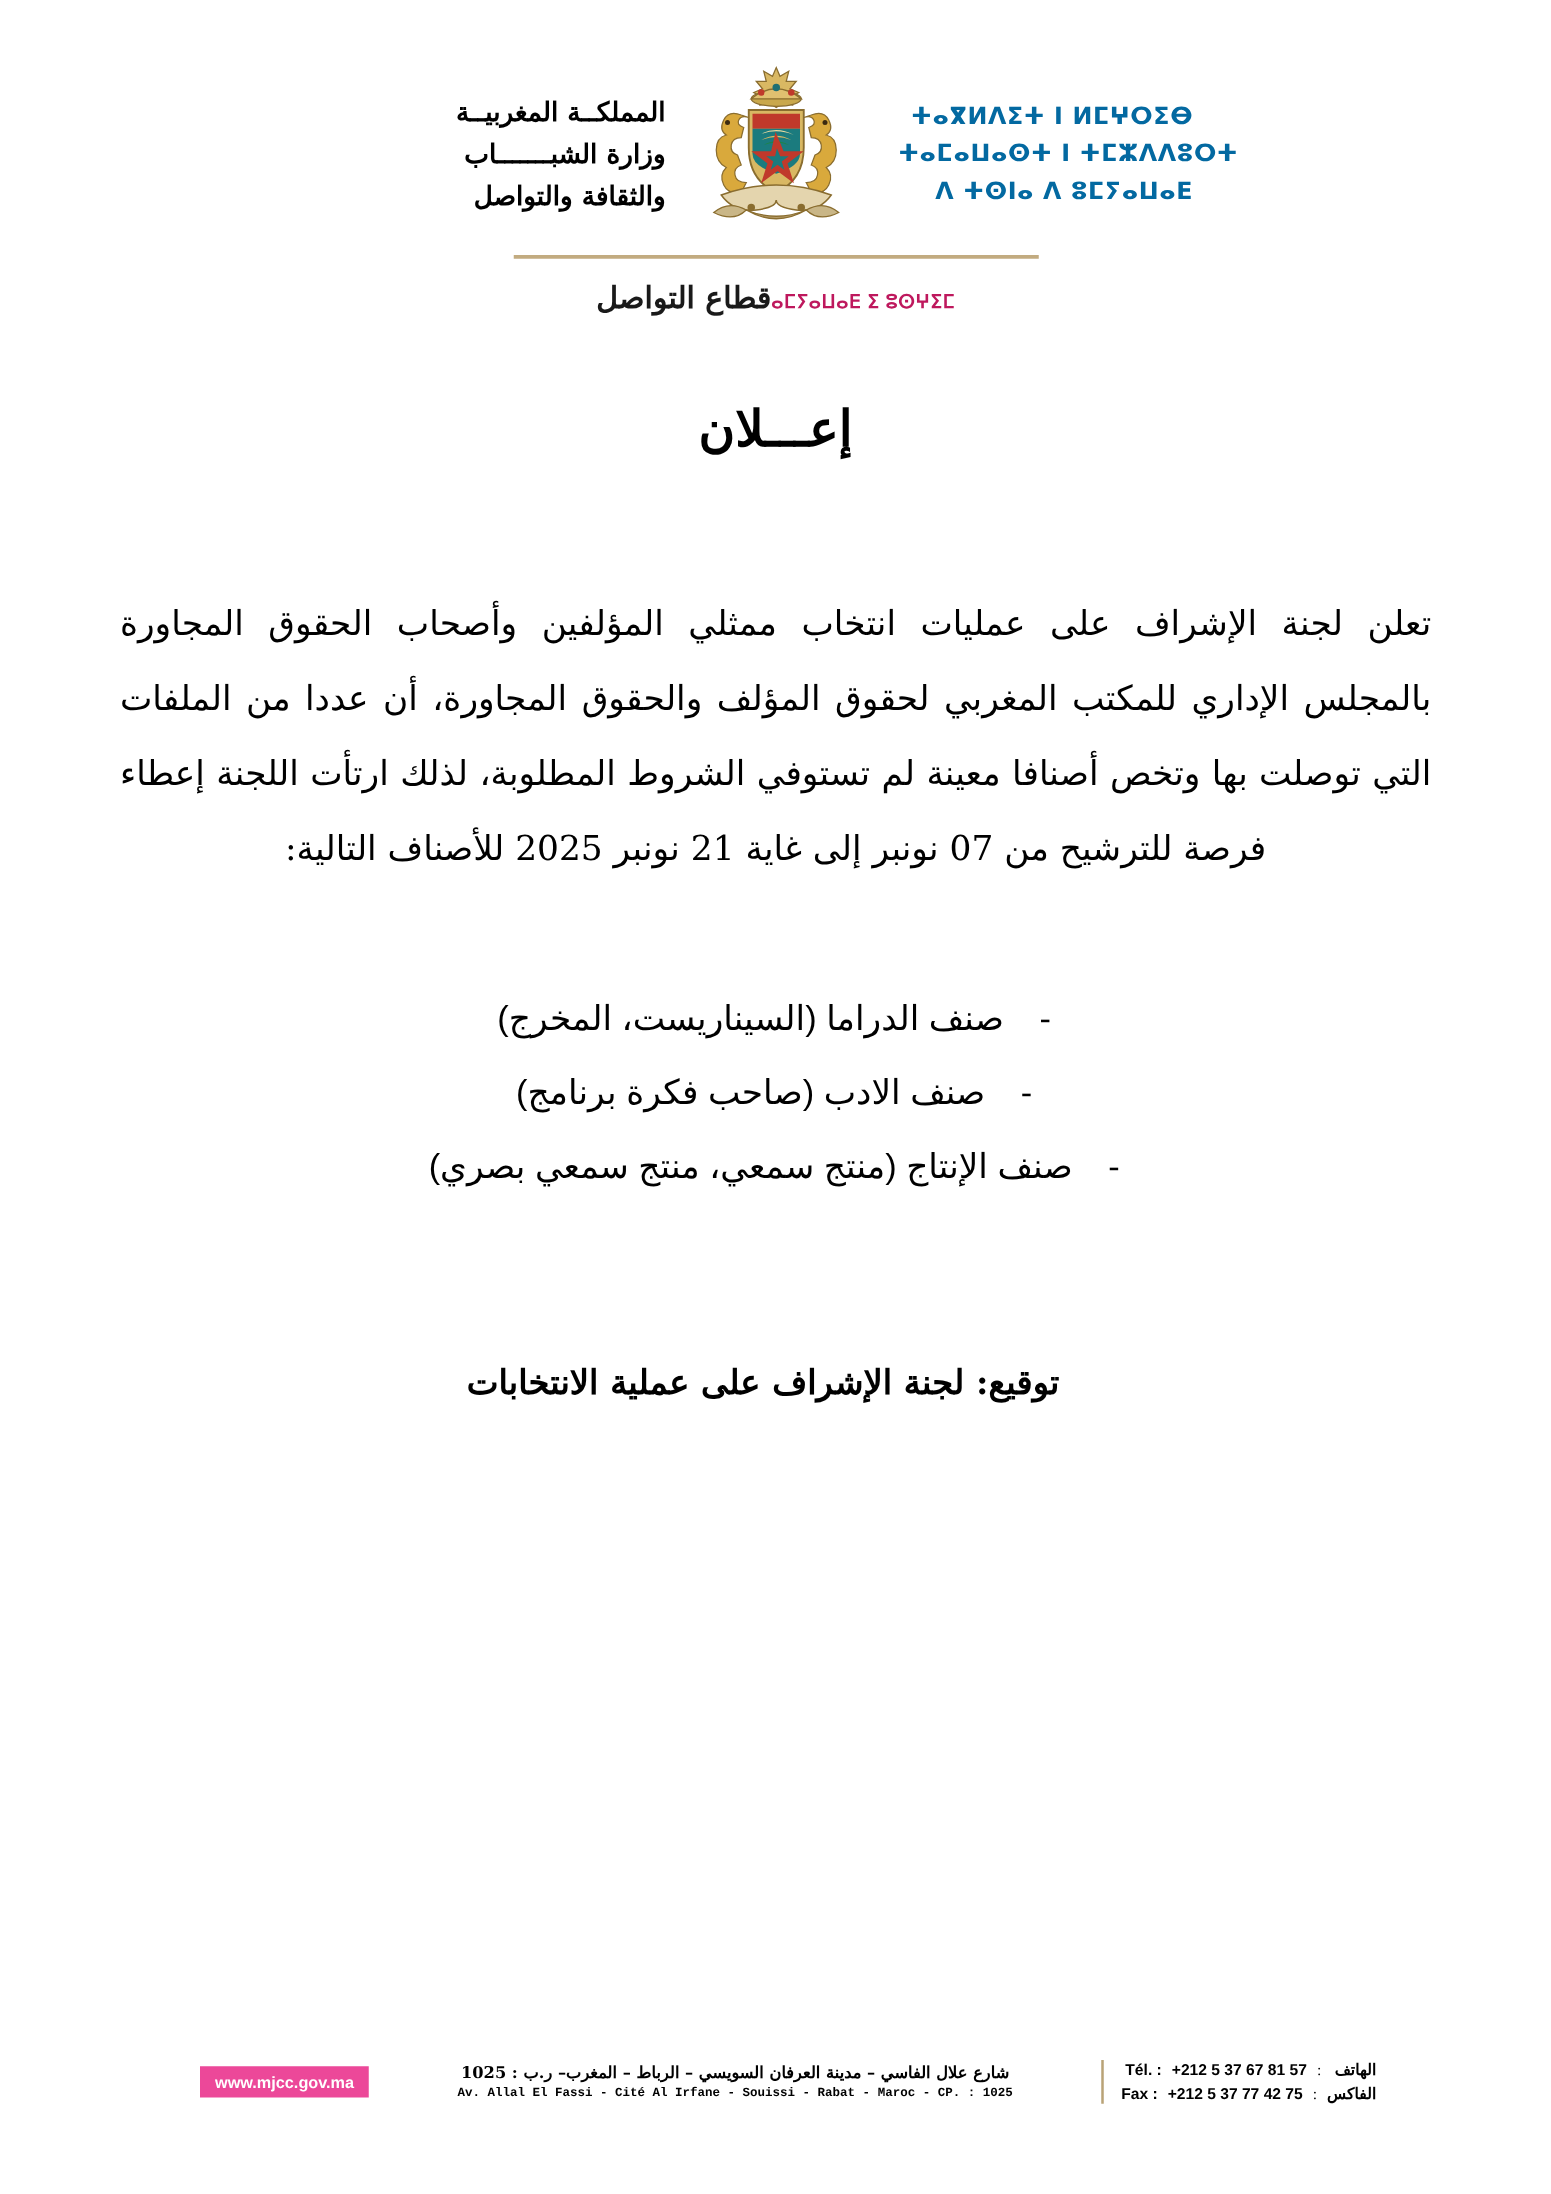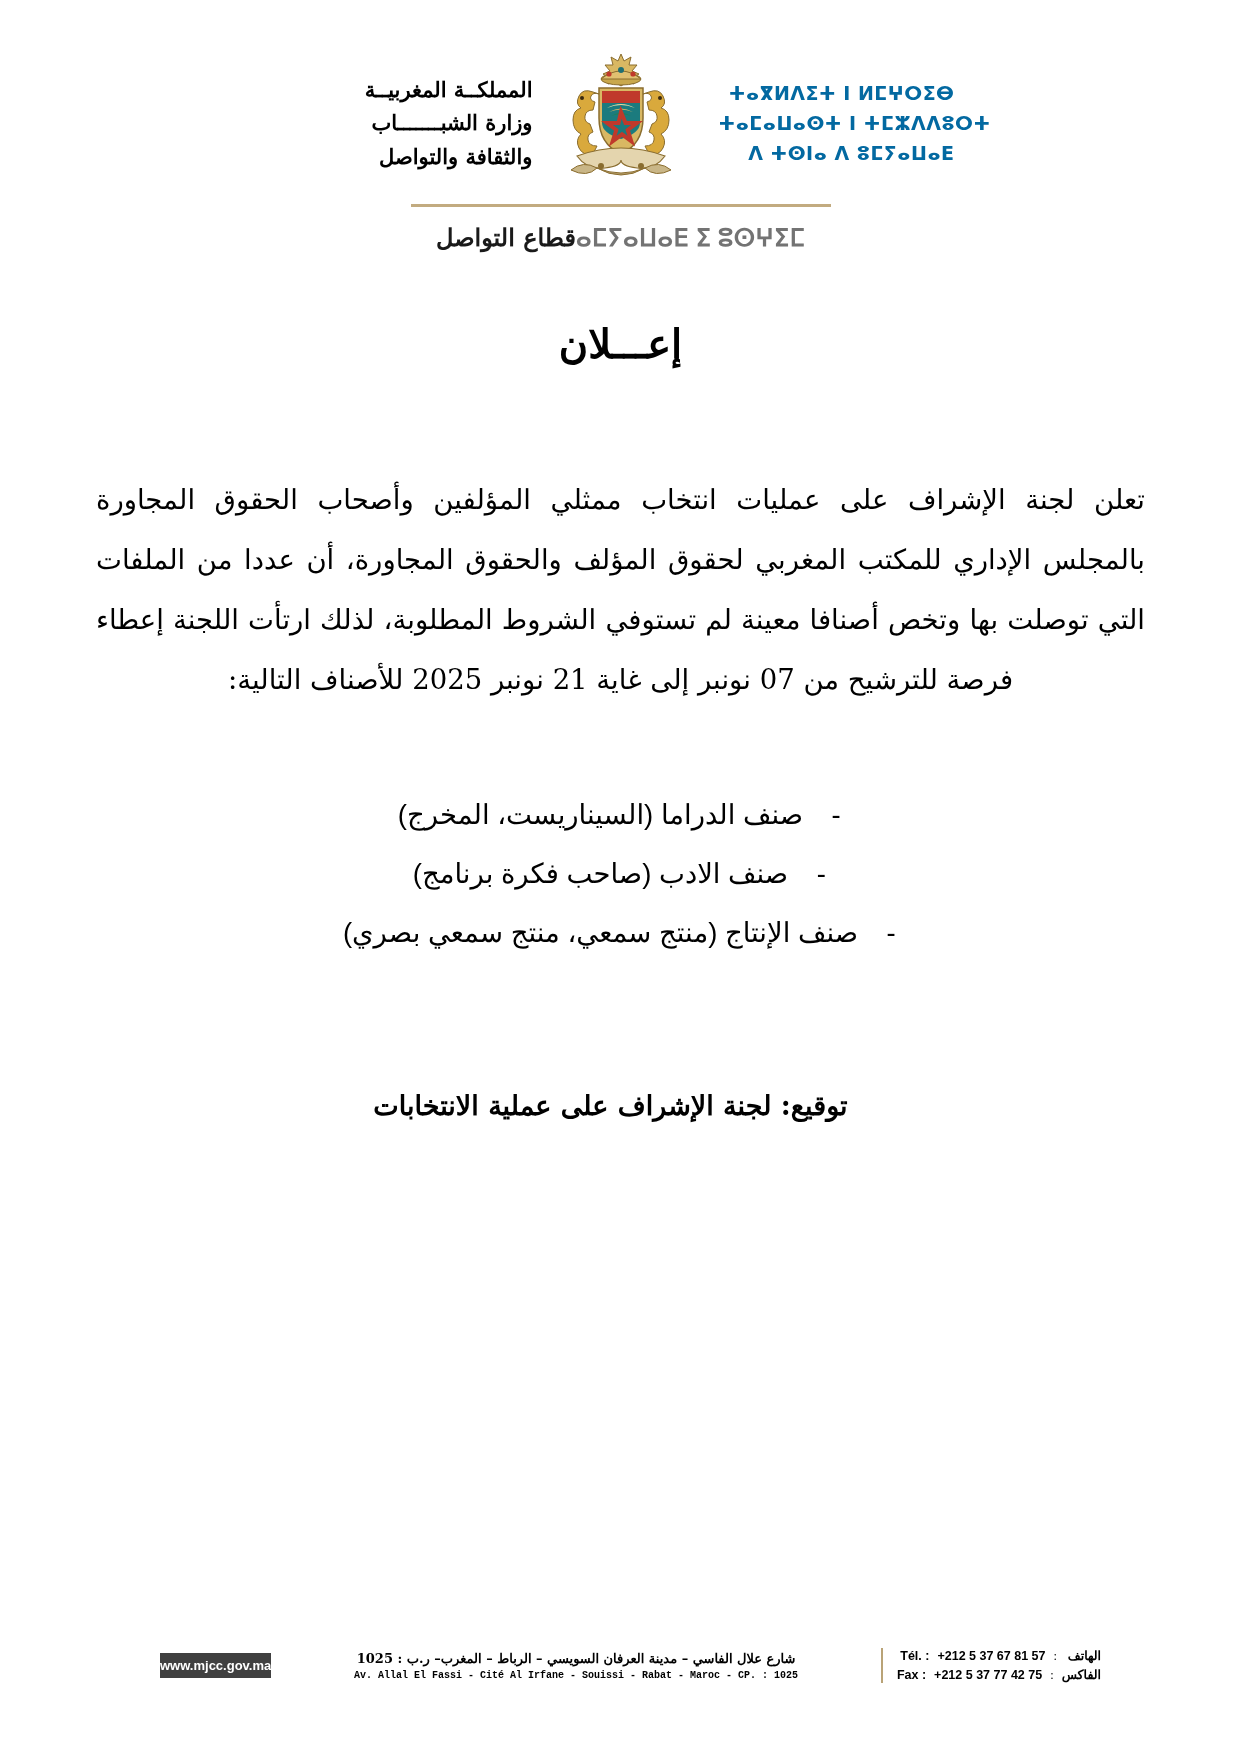--- a/index.html
+++ b/index.html
@@ -87,24 +87,24 @@
   .lh-sub-ar {
     direction: rtl;
     font-family: "DejaVu Serif", "Liberation Serif", serif;
     font-size: 24px;
     font-weight: 700;
     color: #1a1a1a;
     white-space: nowrap;
   }
   .lh-sub-tif {
     direction: ltr;
-    font-family: Liberation Serif, serif;
-    font-size: 24px;
-    font-weight: 700;
-    color: #737373;
+    font-family: Liberation Sans, sans-serif;
+    font-size: 15px;
+    font-weight: 700;
+    color: #be185d;
     white-space: nowrap;
     letter-spacing: 0.5px;
   }
 
   
   .doc-title {
     position: absolute;
     top: 320px;
     left: 0;
     right: 0;
@@ -261,26 +261,26 @@
   .f-addr-fr {
     direction: ltr;
     font-family: Liberation Mono, monospace;
     font-size: 10px;
     font-weight: 700;
     color: #000;
     white-space: nowrap;
   }
   .f-web {
     direction: ltr;
-    background: #404040;
+    background: #ec4899;
     color: #ffffff;
     font-family: "Liberation Sans", sans-serif;
     font-size: 13px;
     font-weight: 700;
-    padding: 5px 0;
+    padding: 5px 12px;
     white-space: nowrap;
   }
 </style>
 </head>
 <body>
 
 <div class="page">
 
   <div class="letterhead">
     <div class="lh-row">

